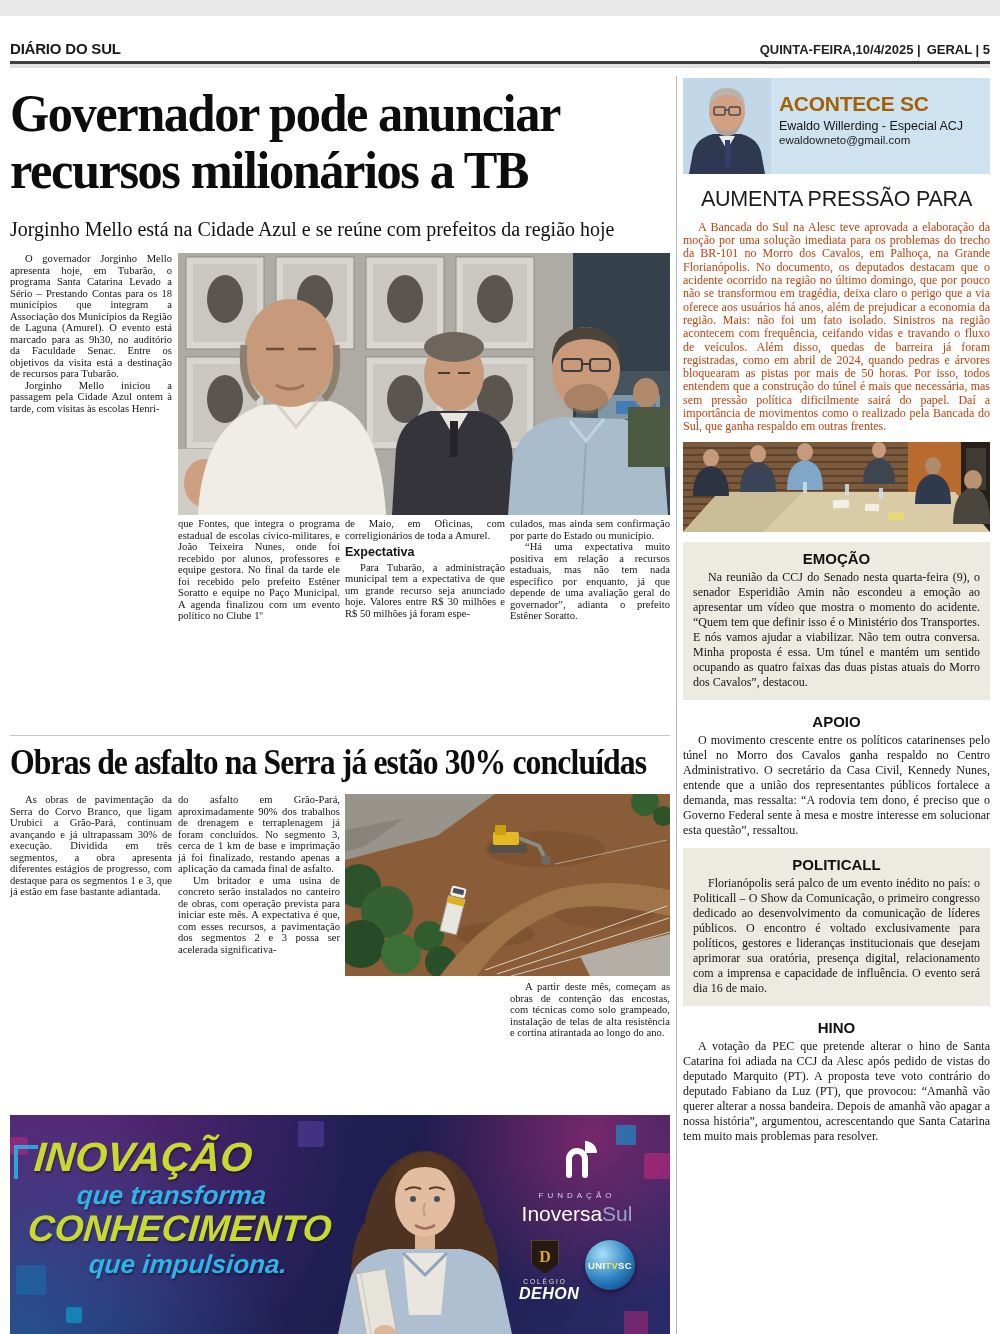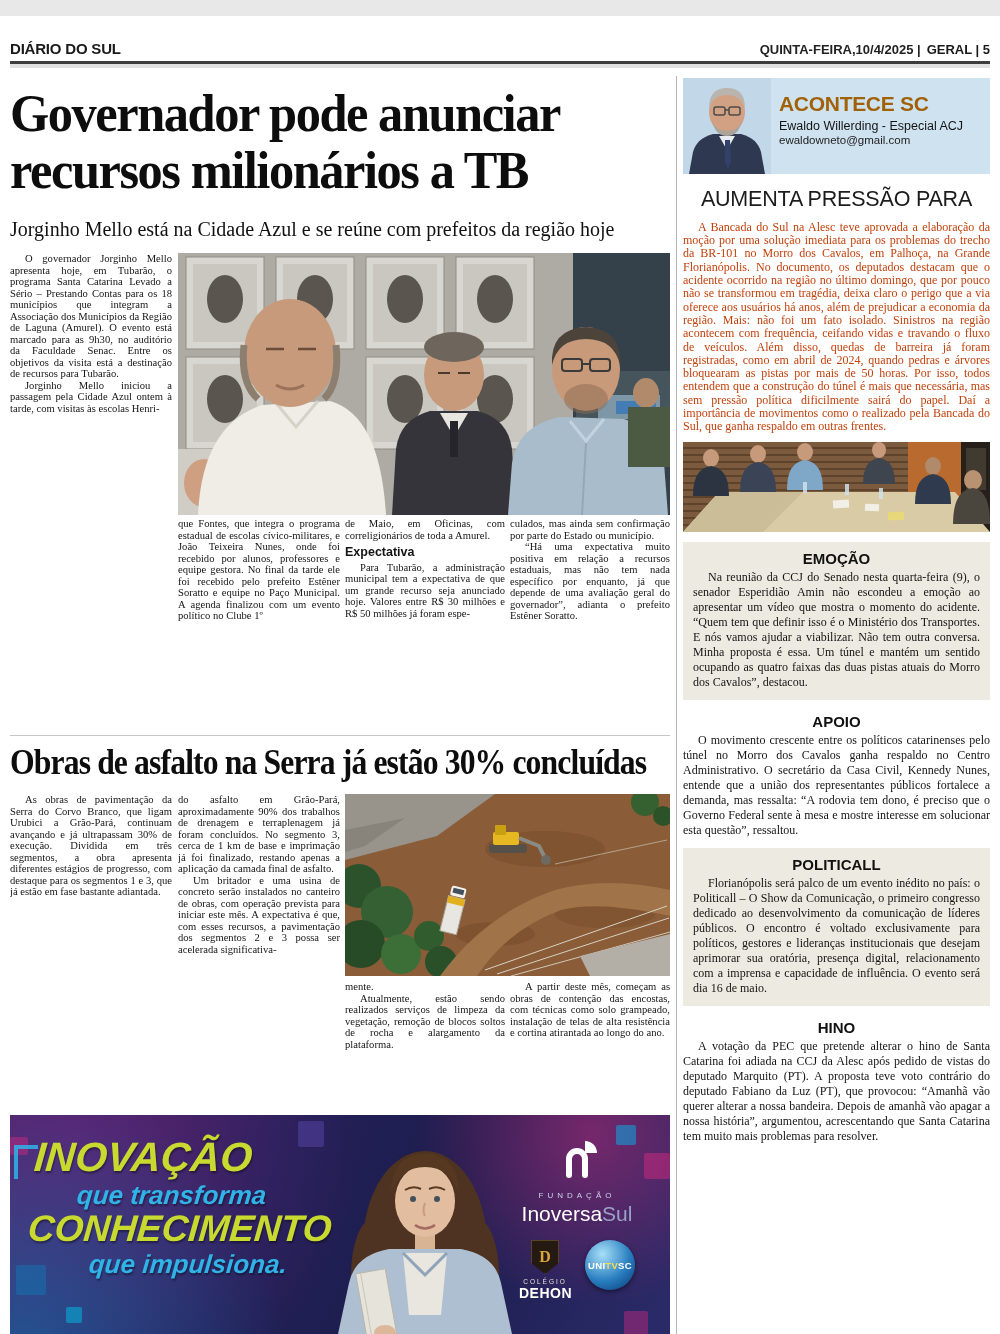--- a/index.html
+++ b/index.html
@@ -70,21 +70,21 @@
   .ad-fundacao { font-size:8px; letter-spacing:4px; color:#cdd2ea; margin-top:6px; }
   .ad-inoversa { font-size:21px; margin-top:2px; }
   .ad-inoversa .n1 { color:#ffffff; }
   .ad-inoversa .n2 { color:#9aa2c8; }
   .ad-logo-row { display:flex; justify-content:center; align-items:flex-start; gap:14px; margin-top:14px; }
   .dehon { width:52px; }
   .shield { width:28px; height:34px; margin:0 auto; background:#241a12; border:1px solid #5a4328;
     clip-path:polygon(0 0,100% 0,100% 68%,50% 100%,0 68%); display:flex; align-items:center; justify-content:center; }
   .shield span { color:#d9a43c; font-weight:bold; font-size:16px; font-family:"Liberation Serif", serif; }
   .dehon-colegio { font-size:6.5px; letter-spacing:2px; color:#e8e2d2; margin-top:4px; }
-  .dehon-name { font-size:14px; font-weight:bold; color:#fff; letter-spacing:.5px; }
+  .dehon-name { font-size:16px; font-weight:bold; color:#fff; letter-spacing:.5px;font-style:italic; }
   .sphere { width:50px; height:50px; border-radius:50%;
     background:radial-gradient(circle at 35% 28%, #a8e0f8, #2a7fc0 55%, #0c4684 90%);
     display:flex; align-items:center; justify-content:center; box-shadow:0 2px 5px rgba(0,0,0,.5); }
   .sphere b { font-size:9.5px; color:#fff; letter-spacing:.3px; }
   .sphere b .tv { color:#ffd84a; }
 
   
   .right-col { position:absolute; left:683px; top:62px; width:307px; }
   .acontece-box { height:96px; background:#cfe2f0; display:flex; overflow:hidden; }
   .portrait { width:88px; height:96px; flex:0 0 88px; }
@@ -263,24 +263,20 @@
         </g>
         <g transform="translate(106,92) rotate(14)">
           <rect x="0" y="10" width="17" height="36" fill="#e8e6e0" stroke="#a8a49a"></rect>
           <rect x="0" y="10" width="17" height="7" fill="#e0b020"></rect>
           <rect x="1" y="-1" width="15" height="10" rx="2" fill="#f4f2ea"></rect>
           <rect x="3" y="1" width="11" height="5" fill="#44505c"></rect>
         </g>
       </svg>
     </div>
 
-    <div class="colbox c3b">
-      <p class="cont">mente.</p>
-      <p class="ind">Atualmente, estão sendo realizados serviços de limpeza da vegetação, remoção de blocos soltos de rocha e alargamento da plataforma.</p>
-    </div>
     <div class="colbox c4b">
       <p class="ind">A partir deste mês, começam as obras de contenção das encostas, com técnicas como solo grampeado, instalação de telas de alta resistência e cortina atirantada ao longo do ano.</p>
     </div>
 
     <div class="ad">
       <div class="sq" style="left:606px;top:10px;width:20px;height:20px;background:rgba(0,180,240,.5);"></div>
       <div class="sq" style="left:634px;top:38px;width:26px;height:26px;background:rgba(225,40,130,.45);"></div>
       <div class="sq" style="left:0;top:22px;width:18px;height:18px;background:rgba(225,40,130,.4);"></div>
       <div class="sq" style="left:56px;top:192px;width:16px;height:16px;background:rgba(0,190,230,.5);"></div>
       <div class="sq" style="left:614px;top:196px;width:24px;height:24px;background:rgba(225,40,130,.4);"></div>

